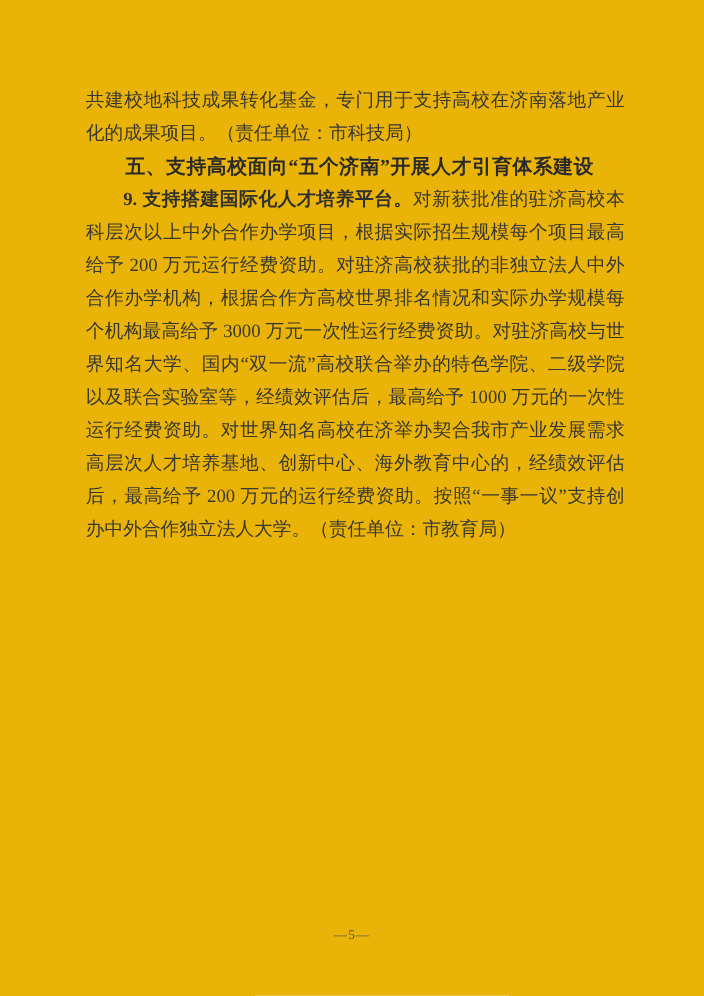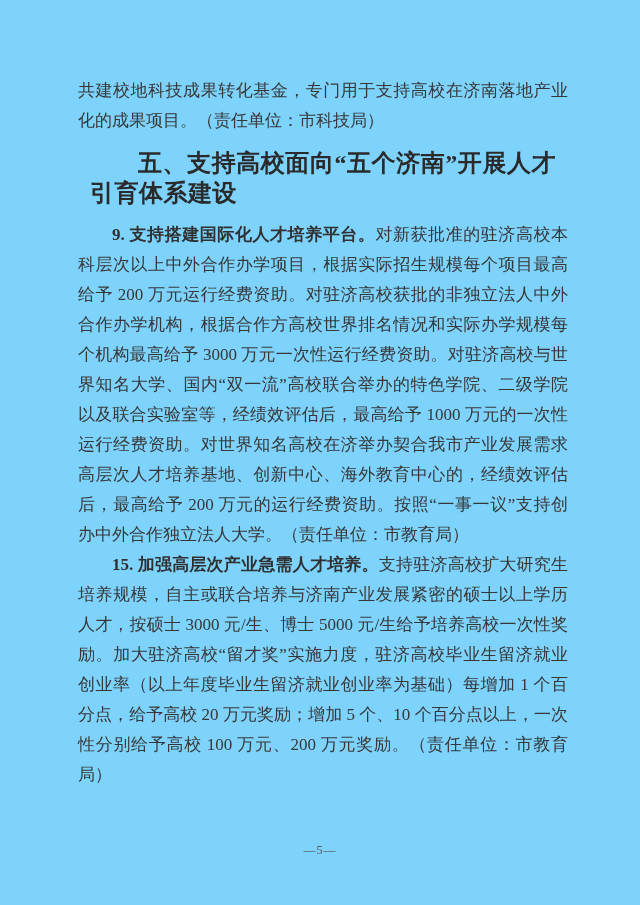--- a/index.html
+++ b/index.html
@@ -10,43 +10,43 @@
     width: 640px;
     height: 905px;
     position: relative;
     background: #fcfcfc;
     overflow: hidden;
     font-family: "Liberation Serif", serif;
   }
   .page {
     position: absolute;
     inset: 0;
-    background: #7dd3fc;
+    background: #eab308;
   }
   .doc-body {
     position: absolute;
     left: 78px;
     top: 76px;
     width: 490px;
     font-size: 17px;
     line-height: 30px;
     color: #373737;
     text-align: justify;
     text-justify: inter-ideograph;
   }
   .doc-body p {
     margin: 0;
     text-indent: 2em;
   }
   .doc-body p.continued {
     text-indent: 0;
   }
   .section-heading {
-    margin: 12px;
-    font-size: 24px;
+    margin: 0;
+    font-size: 18px;
     line-height: 30px;
     text-indent: 2em;
     font-weight: 700;
     color: #2a2a2a;
     letter-spacing: 0.5px;
   }
   .lead {
     font-weight: 700;
     color: #303030;
   }
@@ -68,20 +68,19 @@
 <div class="page">
 
   <div class="doc-body">
 
     <p class="continued">共建校地科技成果转化基金，专门用于支持高校在济南落地产业化的成果项目。（责任单位：市科技局）</p>
 
     <h2 class="section-heading">五、支持高校面向“五个济南”开展人才引育体系建设</h2>
 
     <div id="numbered-paragraphs">
         <p><span class="lead">9. 支持搭建国际化人才培养平台。</span><span>对新获批准的驻济高校本科层次以上中外合作办学项目，根据实际招生规模每个项目最高给予 200 万元运行经费资助。对驻济高校获批的非独立法人中外合作办学机构，根据合作方高校世界排名情况和实际办学规模每个机构最高给予 3000 万元一次性运行经费资助。对驻济高校与世界知名大学、国内“双一流”高校联合举办的特色学院、二级学院以及联合实验室等，经绩效评估后，最高给予 1000 万元的一次性运行经费资助。对世界知名高校在济举办契合我市产业发展需求高层次人才培养基地、创新中心、海外教育中心的，经绩效评估后，最高给予 200 万元的运行经费资助。按照“一事一议”支持创办中外合作独立法人大学。（责任单位：市教育局）</span></p>
-        <p><span class="lead">15. 加强高层次产业急需人才培养。</span><span>支持驻济高校扩大研究生培养规模，自主或联合培养与济南产业发展紧密的硕士以上学历人才，按硕士 3000 元/生、博士 5000 元/生给予培养高校一次性奖励。加大驻济高校“留才奖”实施力度，驻济高校毕业生留济就业创业率（以上年度毕业生留济就业创业率为基础）每增加 1 个百分点，给予高校 20 万元奖励；增加 5 个、10 个百分点以上，一次性分别给予高校 100 万元、200 万元奖励。（责任单位：市教育局）</span></p>
       </div>
 
   </div>
 
   <div class="page-footer">—5—</div>
 
 </div>
 
 </body></html>

